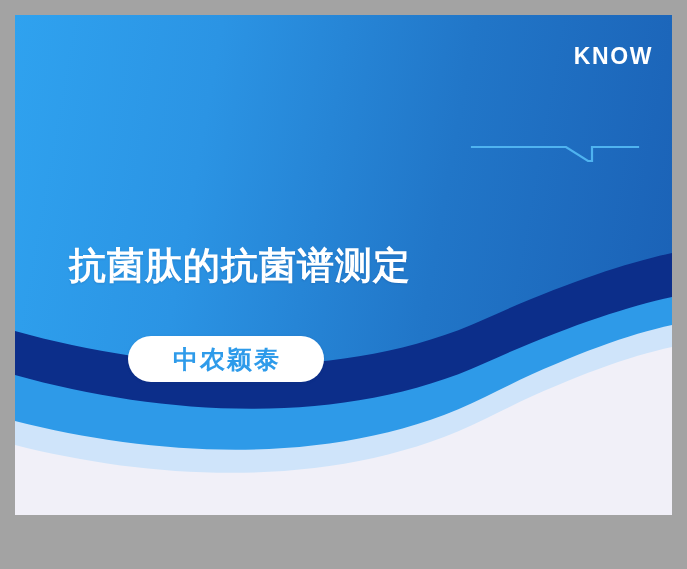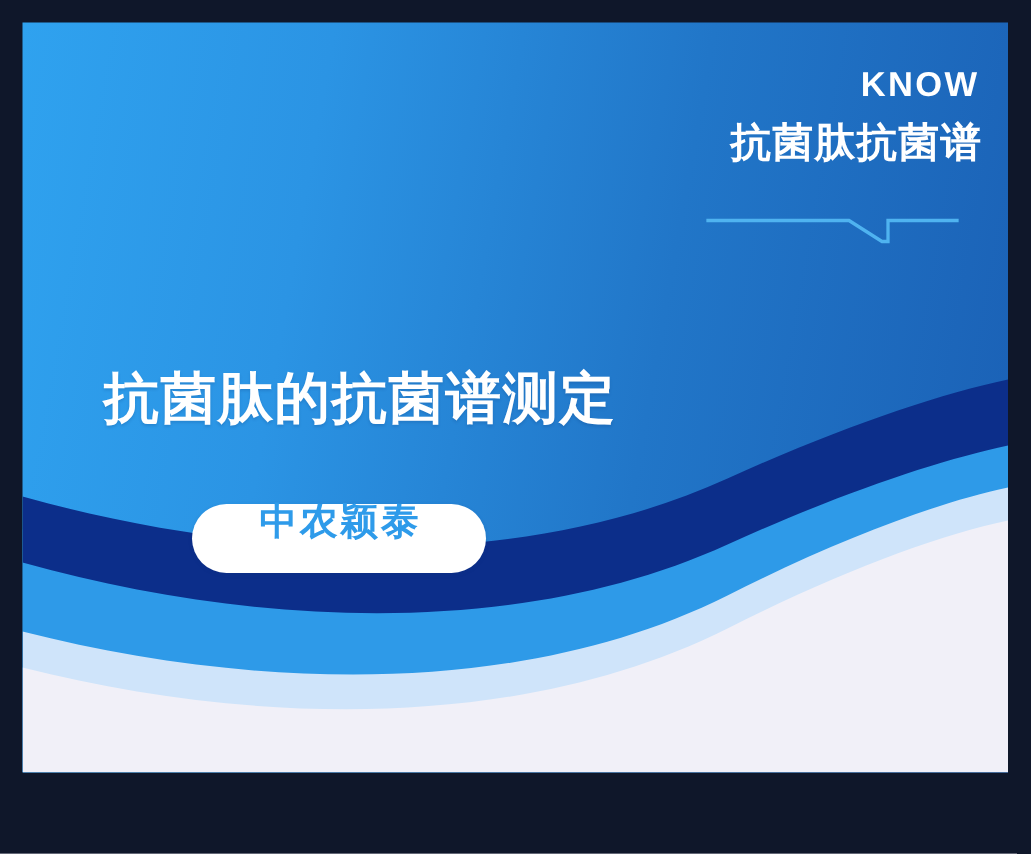--- a/index.html
+++ b/index.html
@@ -12,21 +12,21 @@
     background: #F1F0F8;
     font-family: "Liberation Sans", "DejaVu Sans", sans-serif;
     overflow: hidden;
   }
 
   
   #poster {
     position: relative;
     width: 687px;
     height: 569px;
-    background: #0f172a;
+    background: #a3a3a3;
   }
 
   
   #card {
     position: absolute;
     left: 15px;
     top: 15px;
     width: 657px;
     height: 500px;
     overflow: hidden;
@@ -93,21 +93,21 @@
   
   #badge {
     position: absolute;
     left: 113px;
     top: 321px;
     width: 196px;
     height: 46px;
     border-radius: 23px;
     background: #FFFFFF;
     display: flex;
-    align-items: flex-start;
+    align-items: center;
     justify-content: center;
     box-shadow: 0 1px 3px rgba(12,46,110,0.12);
   }
   #badge-label {
     color: #2E9BEA;
     font-size: 25px;
     font-weight: bold;
     letter-spacing: 2px;
     line-height: 1;
     padding-left: 2px;
@@ -138,21 +138,20 @@
 
       <path d="M0,86 C150,128 330,138 470,74 C545,40 610,18 657,8 L657,52 C610,62 545,84 470,118 C330,182 150,172 0,130 Z" fill="#0C2E8A"></path>
 
       <path d="M0,176 C150,214 330,222 470,152 C545,114 610,90 657,80 L657,270 L0,270 Z" fill="#CFE4FA"></path>
 
       <path d="M0,200 C150,238 330,244 470,174 C545,136 610,112 657,102 L657,270 L0,270 Z" fill="#F1F0F8"></path>
     </svg>
 
     <div id="header-block">
       <div id="brand-know">KNOW</div>
-      <div id="brand-sub">抗菌肽抗菌谱</div>
     </div>
 
     <svg id="header-rule" viewBox="0 0 170 22">
       <path d="M2,4 L96,4 L118,18 L122,18 L122,4 L168,4" fill="none" stroke="#4FB3F0" stroke-width="2.2" stroke-linecap="square" stroke-linejoin="miter"></path>
     </svg>
 
     <h1 id="main-title">抗菌肽的抗菌谱测定</h1>
 
     <div id="badge">
       <span id="badge-label">中农颖泰</span>

